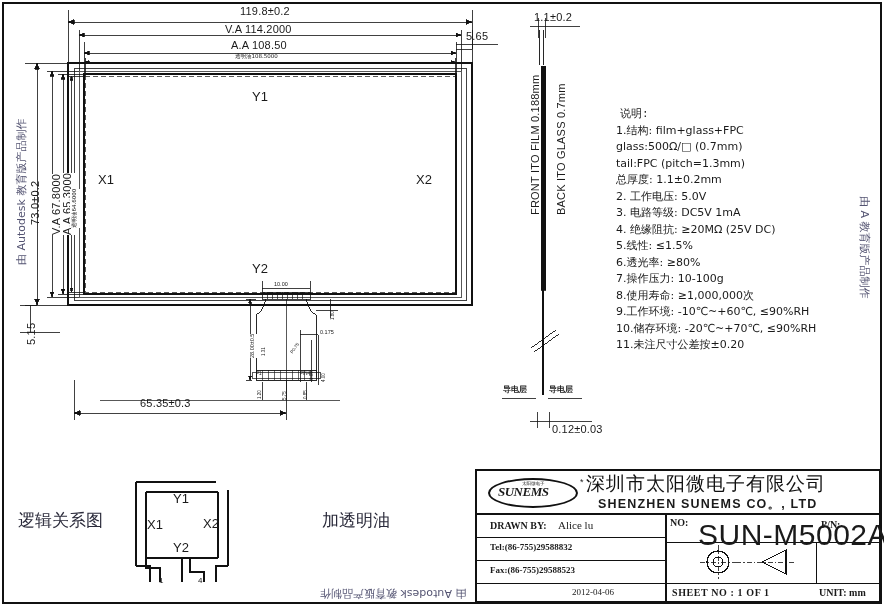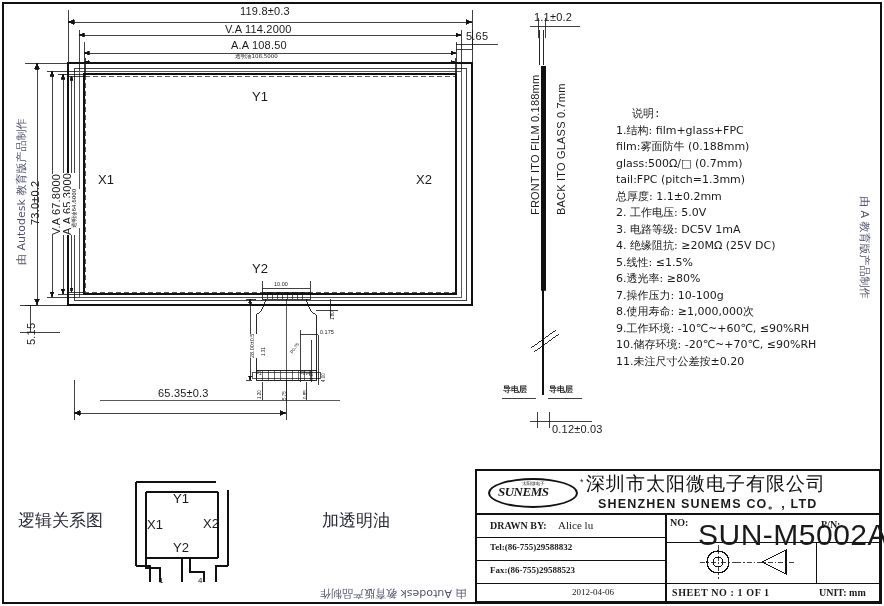--- a/index.html
+++ b/index.html
@@ -216,21 +216,21 @@
       <circle cx="718" cy="562" r="5" stroke-width="1"></circle>
       <line x1="718" y1="545" x2="718" y2="579" stroke-width="0.8" stroke-dasharray="5,2,1.5,2"></line>
       <line x1="700" y1="562" x2="736" y2="562" stroke-width="0.8" stroke-dasharray="5,2,1.5,2"></line>
 
       <path d="M786 550 l-24 12 l24 12 z" fill="none" stroke-width="1.1"></path>
       <line x1="786" y1="550" x2="786" y2="574" stroke-width="1.1"></line>
       <line x1="736" y1="562" x2="796" y2="562" stroke-width="0.8" stroke-dasharray="5,2,1.5,2"></line>
     </g>
   </svg>
 
-  <div class="t dim" style="left:240px;top:6px;">119.8±0.3</div>
+  <div class="t dim" style="left:240px;top:6px;">119.8±0.2</div>
   <div class="t dim" style="left:222px;top:24px;background:#fff;padding:0 3px;">V.A  114.2000</div>
   <div class="t dim" style="left:228px;top:40px;background:#fff;padding:0 3px;text-align:right;">A.A  108.50</div>
   <div class="t dim-xs cn" style="left:232px;top:54px;background:#fff;padding:0 3px;">透明油108.5000</div>
   <div class="t dim" style="left:466px;top:31px;">5.65</div>
 
   <div class="t dim vert-u" style="left:30px;top:225px;">73.0±0.2</div>
   <div class="t dim vert-u" style="left:49px;top:235px;background:#fff;padding:2px 0;">V.A  67.8000</div>
   <div class="t dim vert-u" style="left:60px;top:235px;background:#fff;padding:2px 0;">A.A  65.3000</div>
   <div class="t dim-xs cn vert-u" style="left:70px;top:228px;background:#fff;padding:2px 0;">透明油64.6000</div>
   <div class="t dim vert-u" style="left:26px;top:345px;">5.15</div>
@@ -246,33 +246,32 @@
   <div class="t dim-xs" style="left:320px;top:330px;">0.175</div>
   <div class="t dim-xxs vert-u" style="left:310px;top:380px;">1.00</div>
   <div class="t dim-xxs vert-u" style="left:322px;top:382px;">4.00</div>
   <div class="t dim-xxs vert-u" style="left:258px;top:399px;">1.20</div>
   <div class="t dim-xxs vert-u" style="left:283px;top:400px;">5.75</div>
   <div class="t dim-xxs vert-u" style="left:304px;top:399px;">0.85</div>
   <div class="t dim-xxs vert-u" style="left:331px;top:320px;">1.80</div>
   <div class="t dim-xxs" style="left:256px;top:372px;">P1</div>
   <div class="t dim-xxs" style="left:300px;top:372px;">PIN4</div>
   <div class="t dim-xxs" style="left:290px;top:352px;transform-origin:0 0;transform:rotate(-55deg);">P0.75</div>
-  <div class="t dim" style="left:140px;top:388px;margin-left:18px;">65.35±0.3</div>
+  <div class="t dim" style="left:140px;top:398px;">65.35±0.3</div>
 
   <div class="t dim" style="left:534px;top:12px;">1.1±0.2</div>
   <div class="t dim vert-u" style="left:530px;top:215px;">FRONT ITO FILM 0.188mm</div>
   <div class="t dim vert-u" style="left:556px;top:215px;">BACK ITO GLASS 0.7mm</div>
   <div class="t dim-s cn" style="left:503px;top:386px;font-weight:bold;">导电层</div>
   <div class="t dim-s cn" style="left:549px;top:386px;font-weight:bold;">导电层</div>
   <div class="t dim" style="left:552px;top:424px;">0.12±0.03</div>
 
   <div class="notes" style="left:616px;top:106px;">
-    <div style="margin-left:16px;font-family:Liberation Mono, monospace;">说明:</div>
+    <div style="margin-left:4px;font-family:Liberation Mono, monospace;">说明:</div>
     <div>1.结构: film+glass+FPC</div>
-    <div>   film:雾面防牛 (0.188mm)</div>
     <div>   glass:500Ω/□  (0.7mm)</div>
     <div>   tail:FPC (pitch=1.3mm)</div>
     <div>   总厚度: 1.1±0.2mm</div>
     <div>2. 工作电压: 5.0V</div>
     <div>3. 电路等级: DC5V 1mA</div>
     <div>4.  绝缘阻抗: ≥20MΩ (25V DC)</div>
     <div>5.线性: ≤1.5%</div>
     <div>6.透光率: ≥80%</div>
     <div>7.操作压力: 10-100g</div>
     <div>8.使用寿命: ≥1,000,000次</div>

